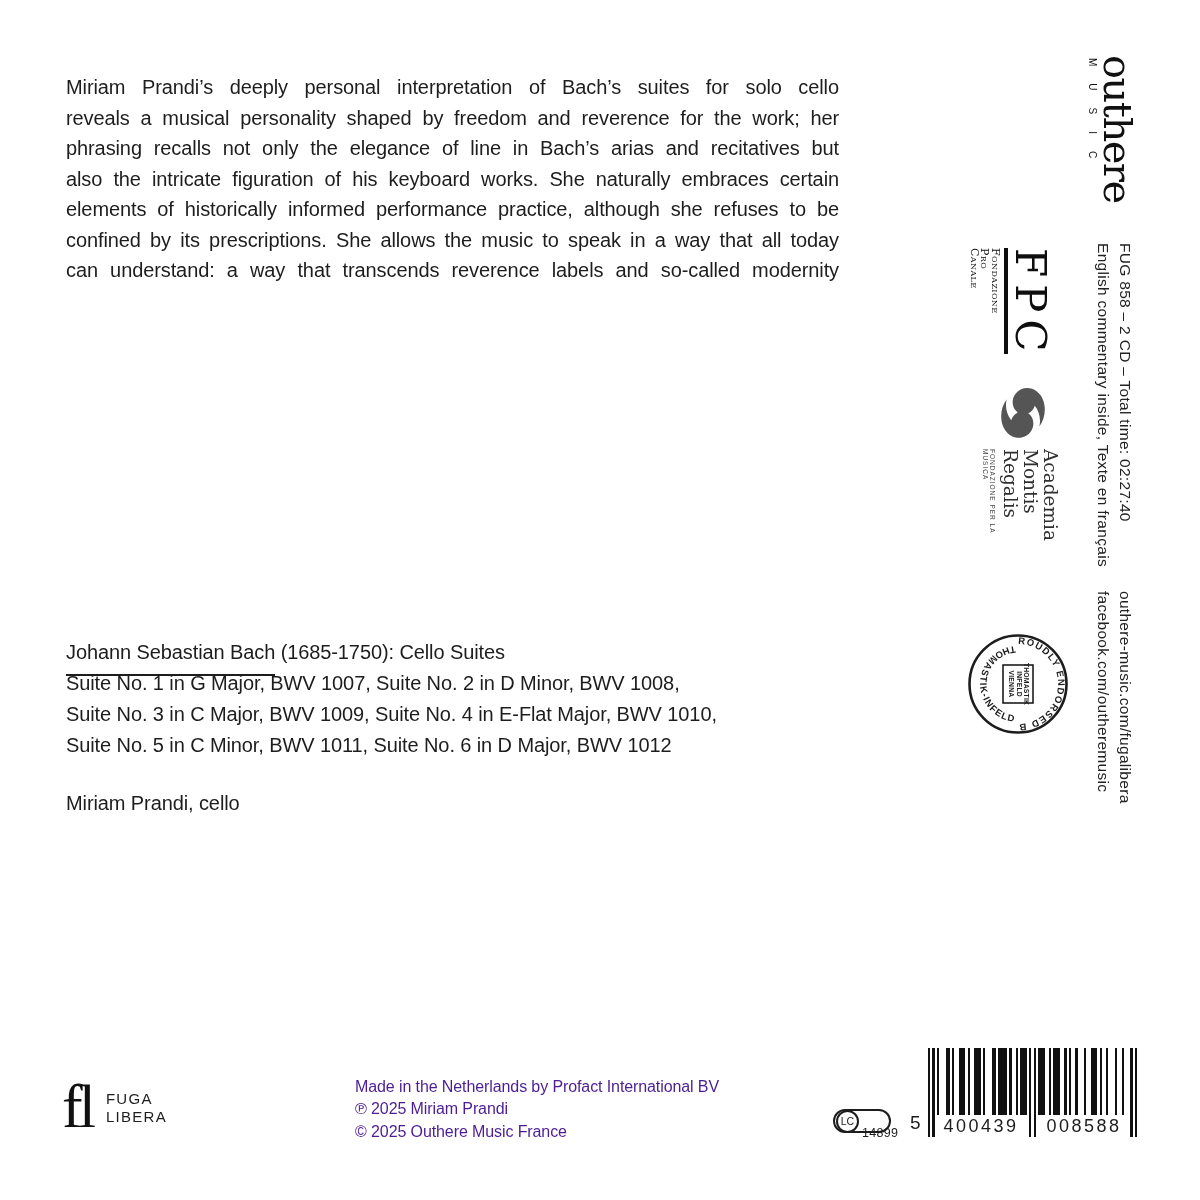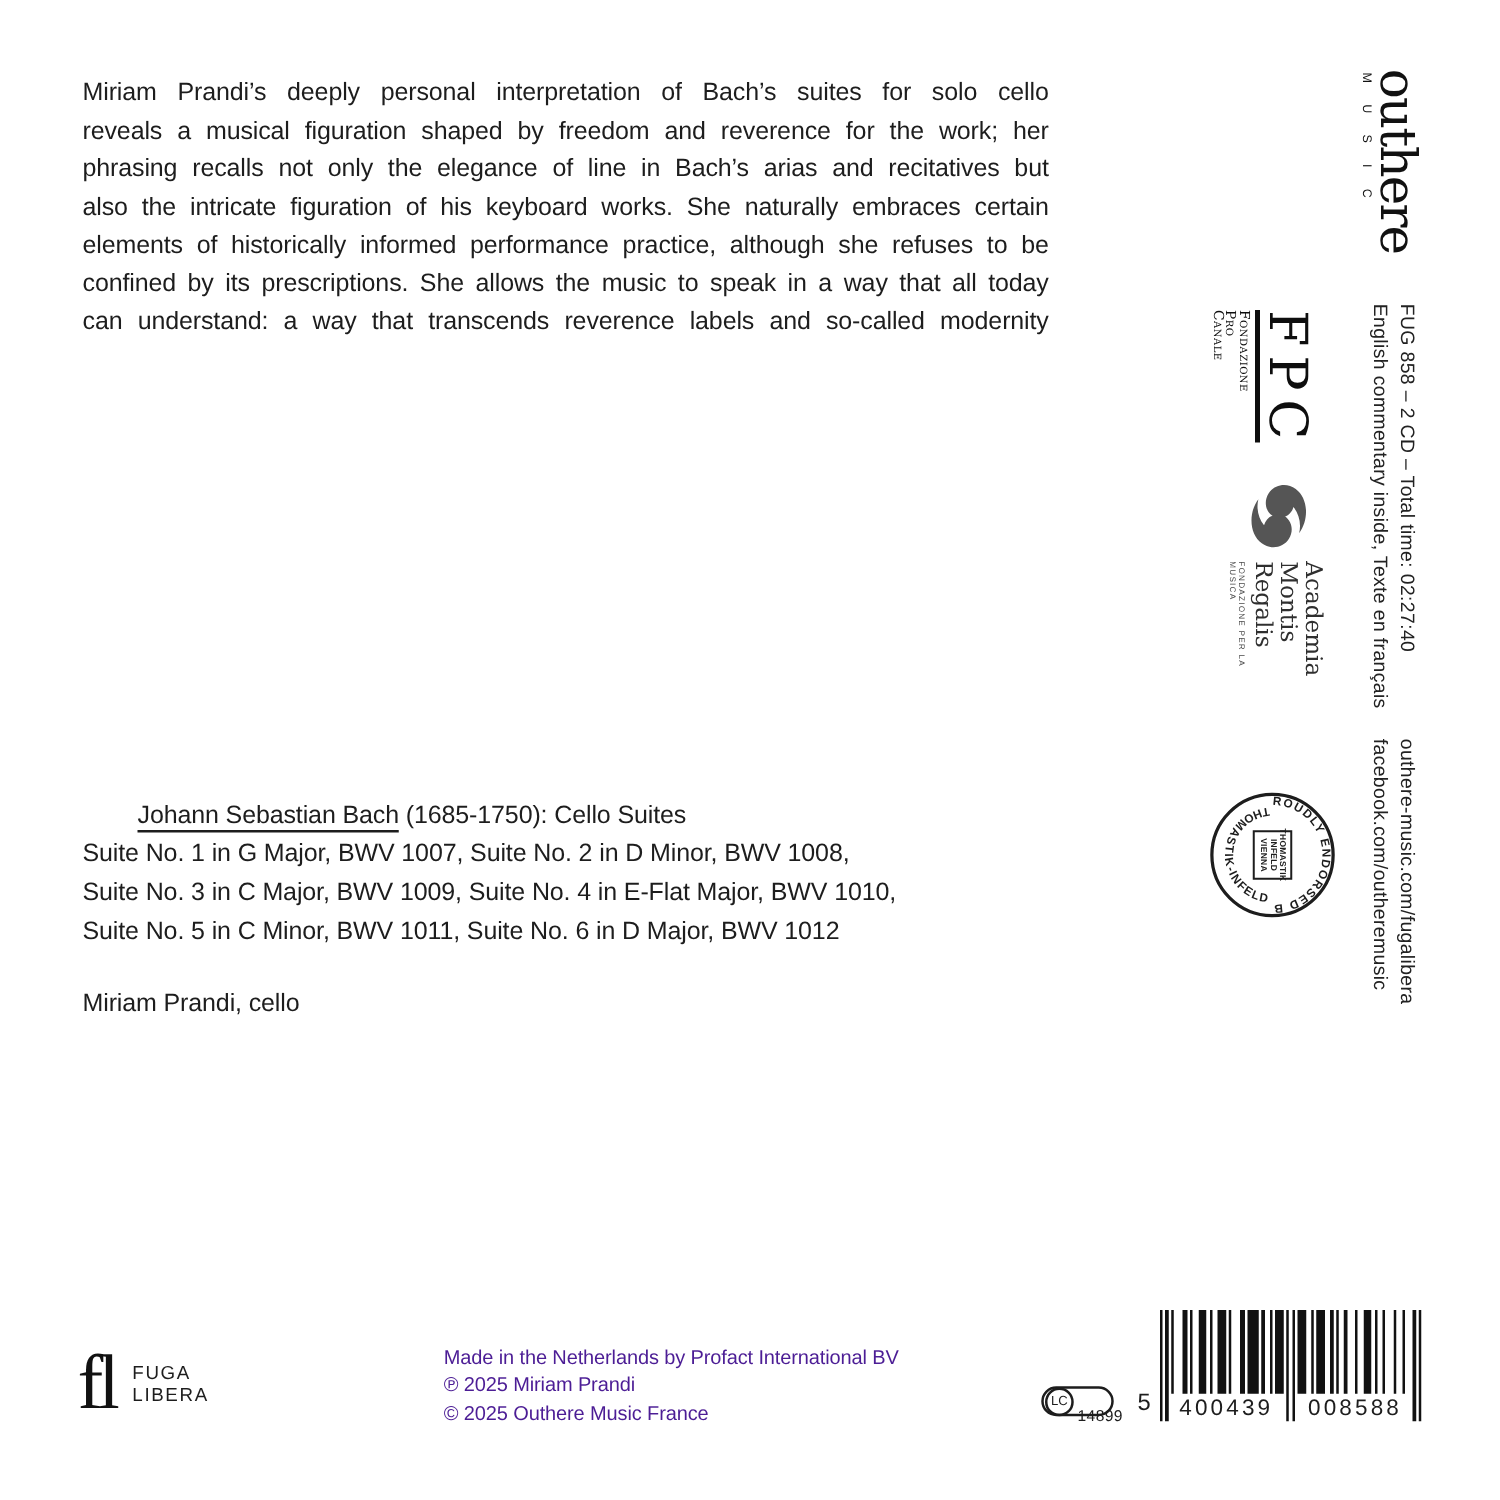--- a/index.html
+++ b/index.html
@@ -1,27 +1,27 @@
 <!DOCTYPE html>
 <html><head>
 <meta charset="utf-8">
 <style>
   html,body{margin:0;padding:0;background:#ffffff;}
   .canvas{position:relative;width:1200px;height:1200px;background:#ffffff;overflow:hidden;
           font-family:"Liberation Sans","DejaVu Sans",sans-serif;color:#1d1d1d;}
 
   
-  .description{position:absolute;left:66px;top:59px;width:773px;font-size:20px;
+  .description{position:absolute;left:66px;top:72px;width:773px;font-size:20px;
                letter-spacing:-0.1px;line-height:30.5px;color:#1d1d1d;}
   .description .jline{text-align:justify;text-align-last:justify;}
   .description .jline.last{text-align:left;text-align-last:left;}
 
   
   .works{position:absolute;left:66px;top:637px;font-size:20px;line-height:31px;letter-spacing:-0.1px;}
-  .works .composer{border-bottom:2px solid #1d1d1d;padding-bottom:1px;margin-left:44px;}
+  .works .composer{border-bottom:2px solid #1d1d1d;padding-bottom:11px;}
   .performer{margin-top:27px;}
 
   
   .rot{position:absolute;transform:rotate(90deg);transform-origin:top left;}
 
   
   .outhere{left:1137px;top:55px;width:130px;height:54px;}
   .outhere .word{font-family:"DejaVu Serif","Liberation Serif",serif;font-size:40px;
                  line-height:38px;letter-spacing:-1.5px;color:#111;}
   .outhere .sub{font-size:10px;letter-spacing:17px;margin-top:1px;margin-left:3px;color:#111;}
@@ -70,21 +70,21 @@
   .barcode .bc-num{position:absolute;top:68px;transform:translateX(-50%);font-size:18px;
                    letter-spacing:2.5px;white-space:nowrap;}
 </style>
 </head>
 <body>
 
 <div class="canvas">
 
   <div class="description">
     <div class="jline">Miriam Prandi’s deeply personal interpretation of Bach’s suites for solo cello</div>
-    <div class="jline">reveals a musical figuration shaped by freedom and reverence for the work; her</div>
+    <div class="jline">reveals a musical personality shaped by freedom and reverence for the work; her</div>
     <div class="jline">phrasing recalls not only the elegance of line in Bach’s arias and recitatives but</div>
     <div class="jline">also the intricate figuration of his keyboard works. She naturally embraces certain</div>
     <div class="jline">elements of historically informed performance practice, although she refuses to be</div>
     <div class="jline">confined by its prescriptions. She allows the music to speak in a way that all today</div>
     <div class="jline">can understand: a way that transcends reverence labels and so-called modernity</div>
   </div>
 
   <div class="works">
     <div><span class="composer">Johann Sebastian Bach</span><span> (1685-1750): Cello Suites</span></div>
     <div>Suite No. 1 in G Major, BWV 1007, Suite No. 2 in D Minor, BWV 1008,</div>

